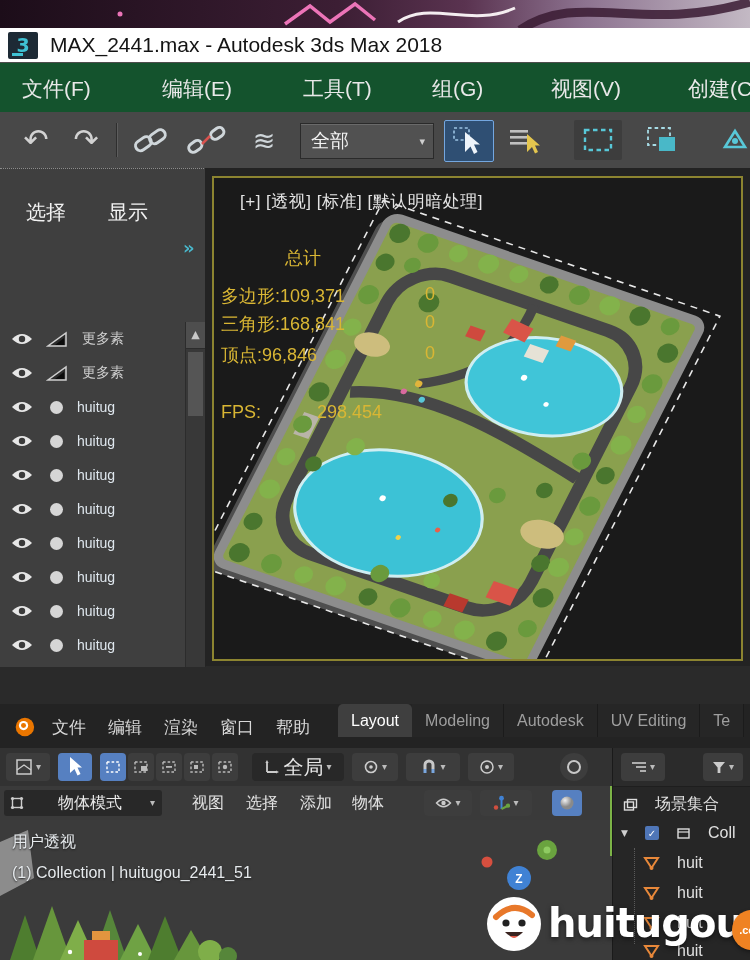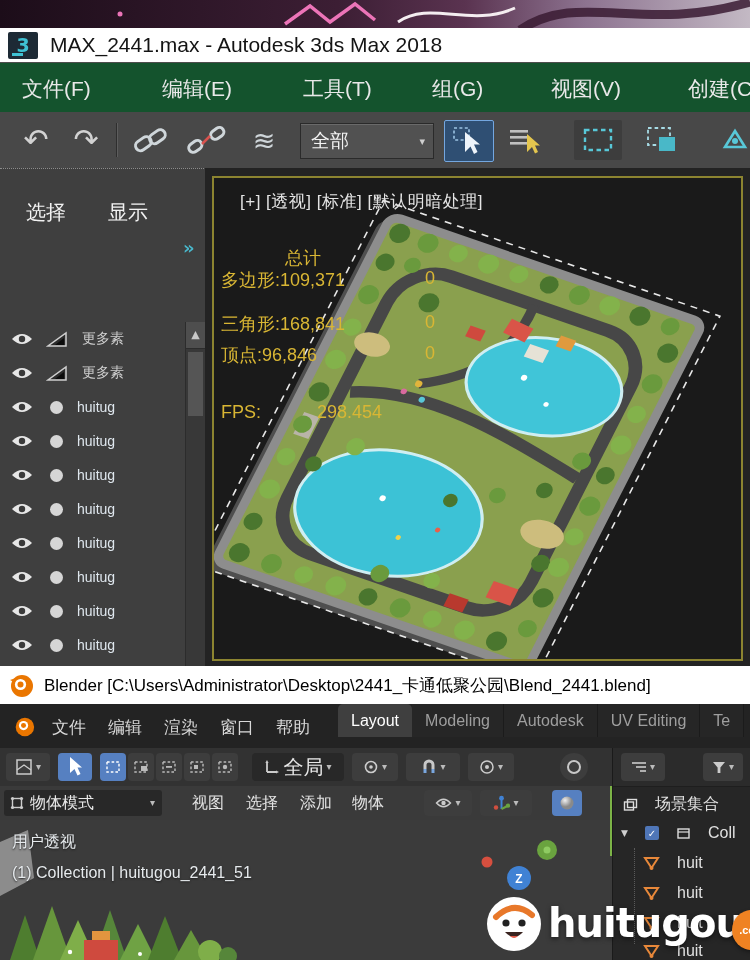--- a/index.html
+++ b/index.html
@@ -86,21 +86,21 @@
   
   .bl-toolrow1{position:absolute;left:0;top:748px;width:612px;height:38px;background:#323232;border-bottom:1px solid #232323;}
   .bl-toolrow2{position:absolute;left:0;top:786px;width:612px;height:34px;background:#3a3a3a;border-bottom:1px solid #232323;}
   .trbtn{position:absolute;top:5px;height:28px;background:#3d3d3d;border-radius:4px;
          display:flex;align-items:center;justify-content:center;gap:3px;}
   .trbtn.blue{background:#5680c1;}
   .crt{font-size:10px;color:#bbb;font-family:"DejaVu Sans",sans-serif;}
   .ddark{background:#282828;}
   .bmenu2{position:absolute;top:7px;font-size:16px;color:#e2e2e2;}
   .mode-dd{position:absolute;left:4px;top:4px;width:158px;height:26px;background:#282828;border-radius:3px;
-           display:flex;align-items:center;}
+           display:flex;align-items:center;text-align:center;}
   .mode-dd .lbl{margin-left:6px;font-size:16px;color:#e8e8e8;flex:1;}
   .mode-dd .crt{margin-right:7px;}
 
   
   .bl-outliner{position:absolute;left:612px;top:748px;width:138px;height:212px;background:#262626;border-left:1px solid #1a1a1a;}
   .ol-header{position:absolute;left:0;top:0;width:138px;height:38px;background:#2b2b2b;border-bottom:1px solid #1e1e1e;}
   .ol-row{position:absolute;display:flex;align-items:center;gap:17px;color:#e0e0e0;font-size:16px;white-space:nowrap;}
   .chk{width:14px;height:14px;background:#4f76b8;border-radius:2px;color:#fff;font-size:10px;
        display:flex;align-items:center;justify-content:center;font-family:"DejaVu Sans",sans-serif;}
   .tri{font-size:9px;color:#cfcfcf;font-family:"DejaVu Sans",sans-serif;}
@@ -412,40 +412,31 @@
               <circle cx="-72" cy="-28" r="3" fill="#d96a9e"></circle>
             <circle cx="-52" cy="-26" r="3" fill="#5ac8d8"></circle>
           </g>
           <rect x="-178" y="-202" width="356" height="406" fill="none" stroke="#e8e8e8" stroke-width="1.6" stroke-dasharray="7 6"></rect>
         </g>
       </svg>
     </div>
     <div class="vp-label">[+] [透视] [标准] [默认明暗处理]</div>
     <div class="vp-stats">
       <span class="vs-title">总计</span>
-      <div class="vs-row" style="top:28px">
+      <div class="vs-row" style="top:44px">
         <span>多边形:109,371</span><span class="vs-sel">0</span></div>
       <div class="vs-row" style="top:72px">
         <span>三角形:168,841</span><span class="vs-sel">0</span></div>
       <div class="vs-row" style="top:103px">
         <span>顶点:96,846</span><span class="vs-sel">0</span></div>
       <div class="vs-fps">
         <span>FPS:</span><span class="vs-fpsv">298.454</span></div>
     </div>
   </div>
 
-  <div class="bl-titlebar">
-    <svg width="26" height="26" viewBox="0 0 26 26" style="margin-left:8px">
-      <circle cx="14" cy="14" r="11" fill="#ea7600"></circle>
-      <path d="M2 8 L11 5 L8 11 Z" fill="#ea7600"></path>
-      <circle cx="12.5" cy="12.5" r="5.6" fill="#ffffff"></circle>
-      <circle cx="12.5" cy="12.5" r="3" fill="#ea7600"></circle>
-    </svg>
-    <div class="bl-title">Blender [C:\Users\Administrator\Desktop\2441_卡通低聚公园\Blend_2441.blend]</div>
-  </div>
 
   <div class="bl-topbar">
     <svg class="abs" style="left:12px;top:10px" width="24" height="24" viewBox="0 0 26 26">
       <circle cx="14" cy="14" r="10" fill="#ea7600"></circle>
       <circle cx="12.5" cy="12.5" r="5" fill="#ffffff"></circle>
       <circle cx="12.5" cy="12.5" r="2.7" fill="#ea7600"></circle>
     </svg>
     <span class="bmenu" style="left:52px">文件</span>
     <span class="bmenu" style="left:108px">编辑</span>
     <span class="bmenu" style="left:164px">渲染</span>

